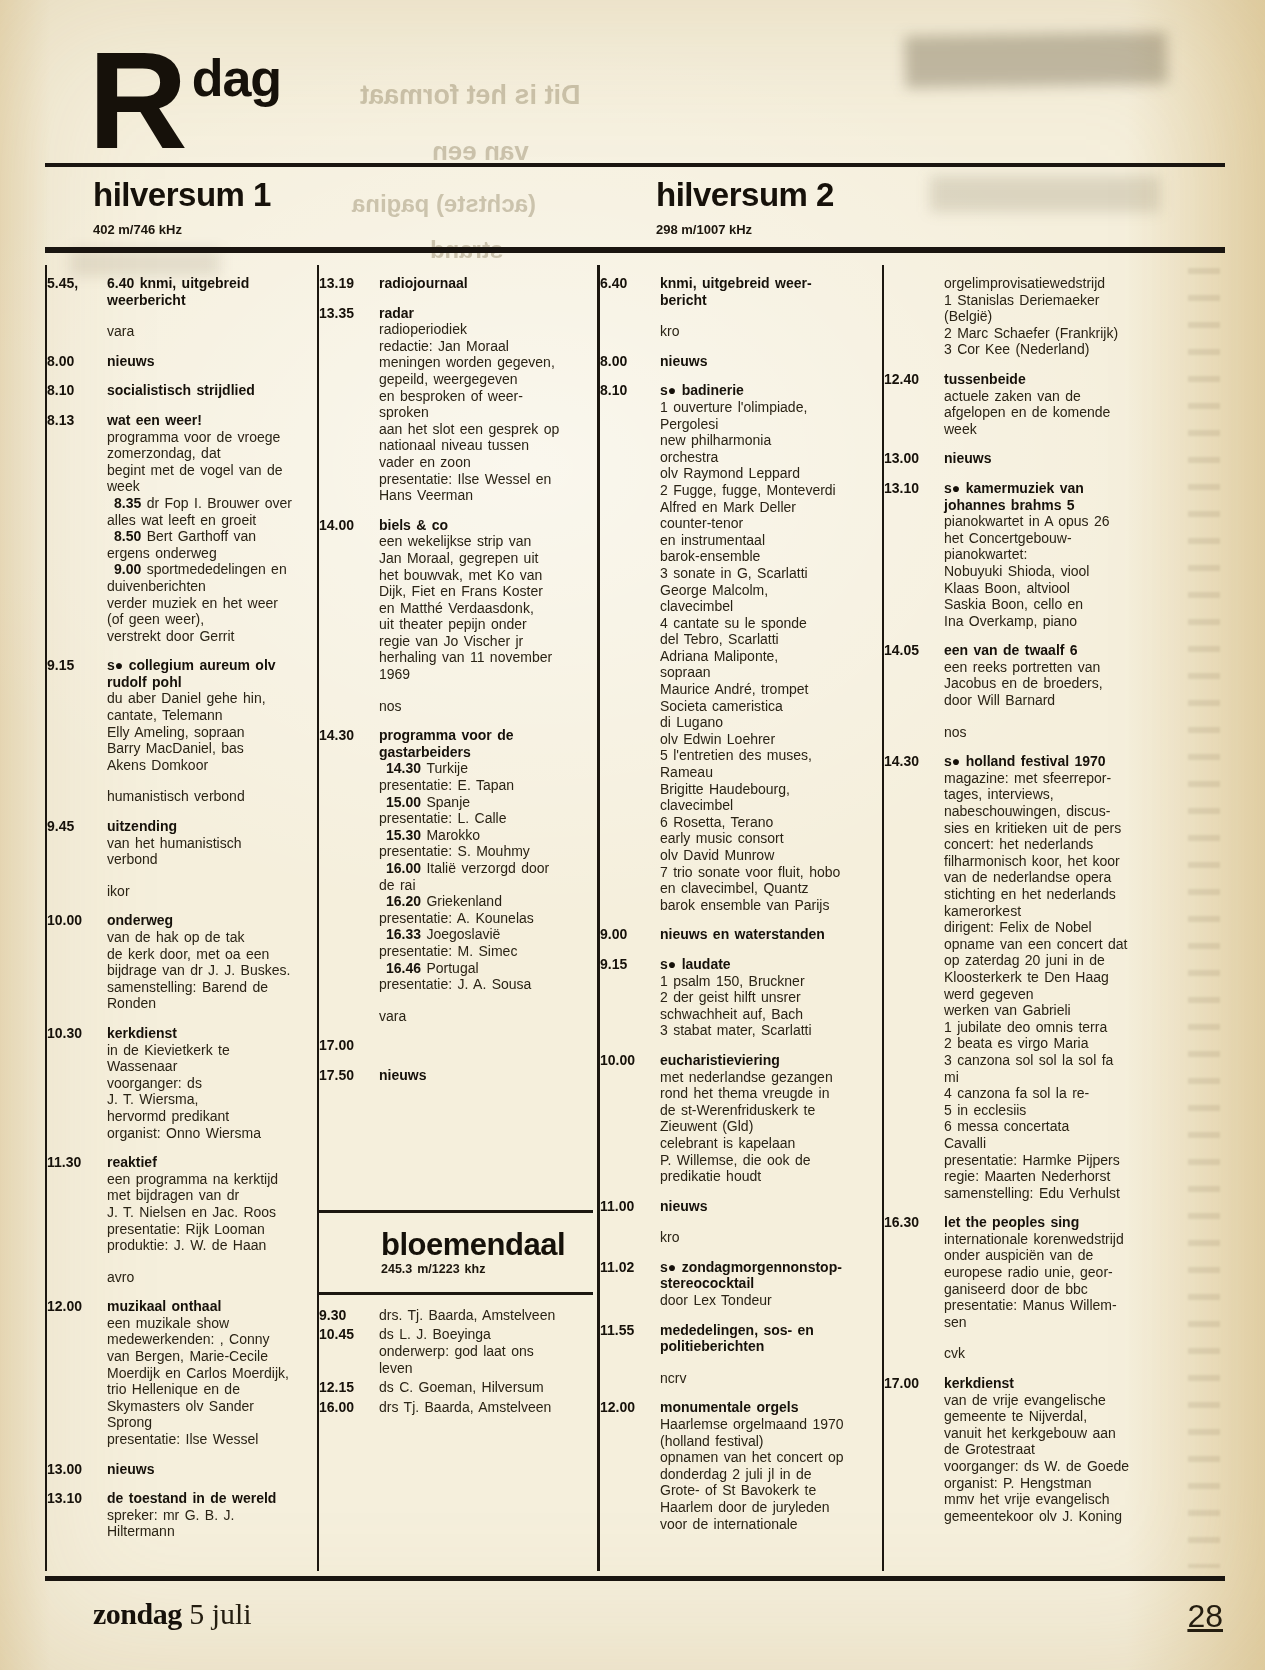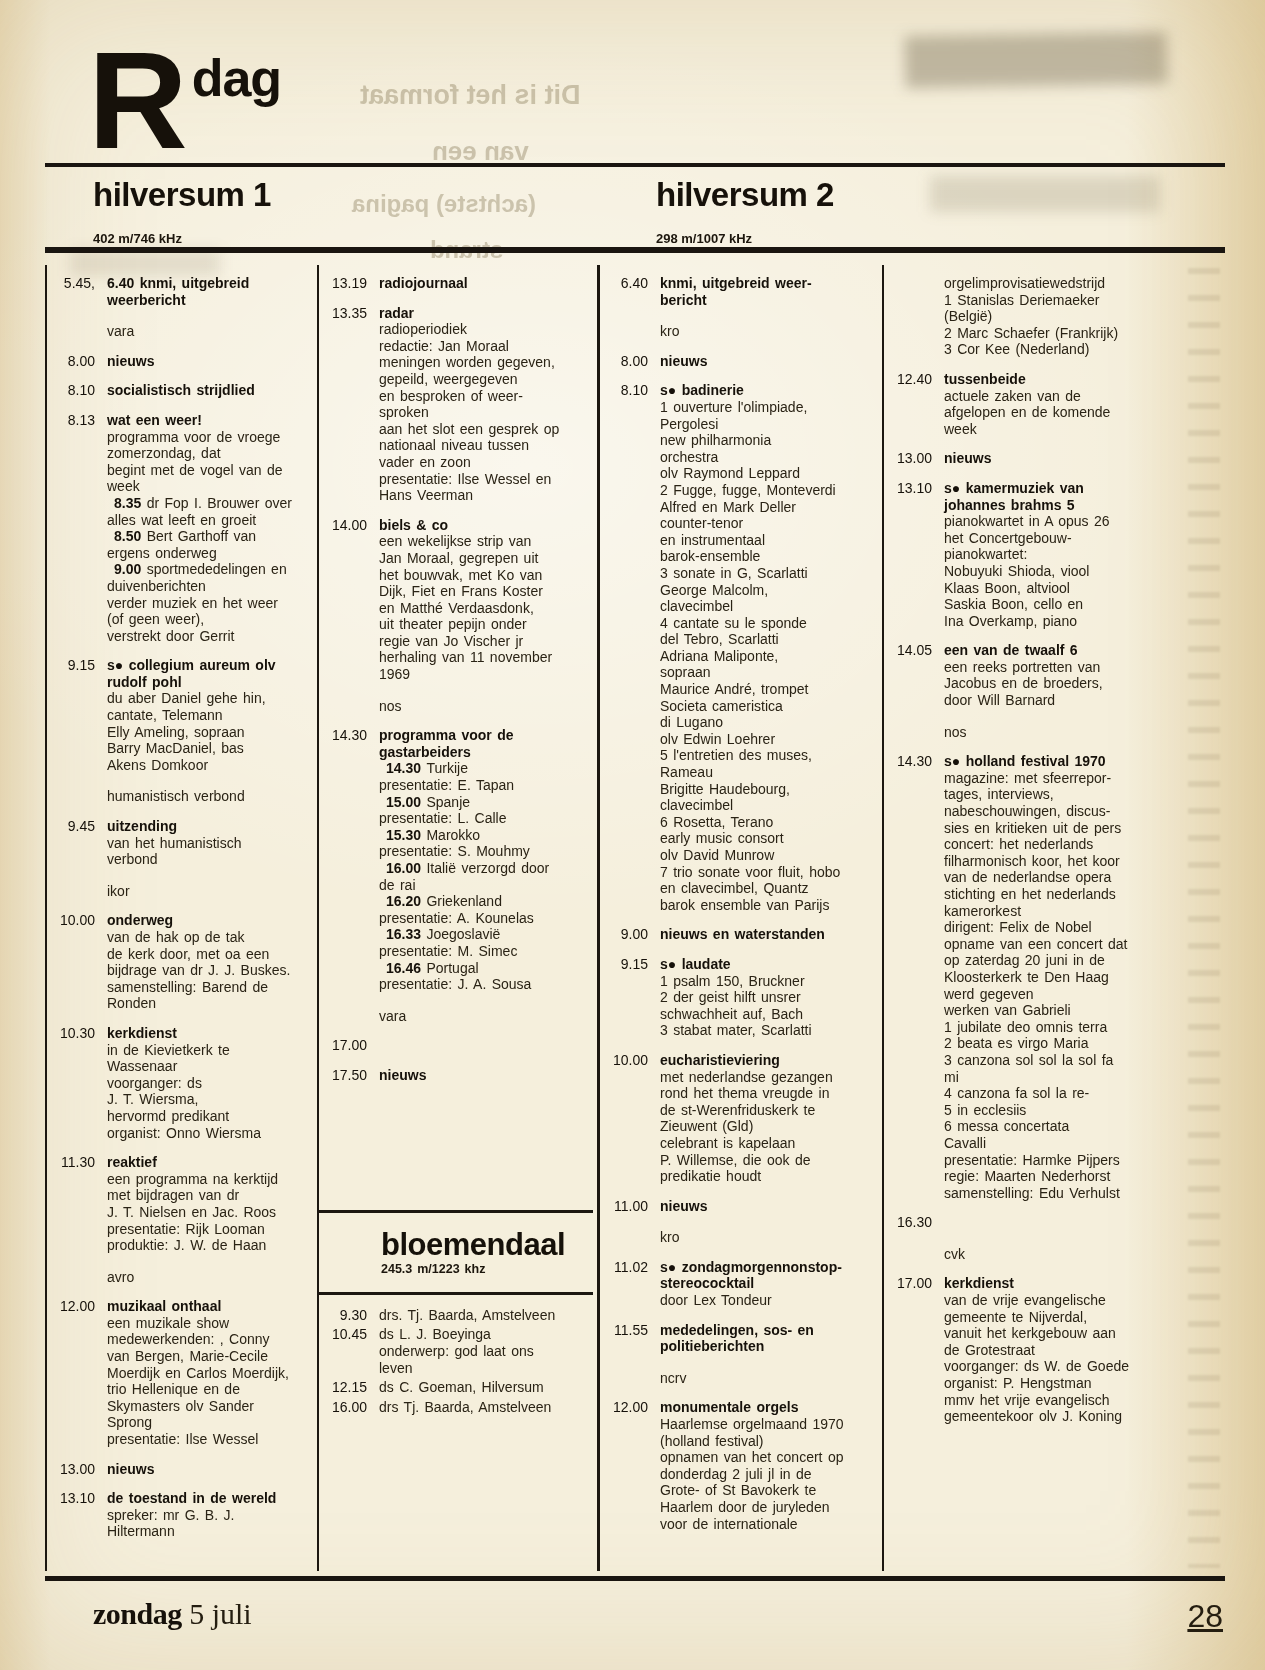--- a/index.html
+++ b/index.html
@@ -40,35 +40,35 @@
   .logo-r{font-size:138px;line-height:.82;font-weight:bold;letter-spacing:-6px;color:#16110a;}
   .logo-day{font-size:52px;font-weight:bold;letter-spacing:-1px;color:#16110a;margin:4px 0 0 10px;}
   .rule{position:absolute;left:45px;right:40px;background:#1a1510;z-index:2;}
   .rule-logo{top:163px;height:4px;}
   .rule-stations{top:247px;height:6px;}
   .rule-footer{top:1576px;height:5px;}
   .station{position:absolute;top:176px;z-index:2;}
   .station-1{left:93px;}
   .station-2{left:656px;}
   .station-name{font-size:33px;font-weight:bold;letter-spacing:-.5px;color:#16110a;}
-  .station-freq{font-size:13px;font-weight:bold;margin-top:17px;color:#1c160d;}
+  .station-freq{font-size:13px;font-weight:bold;margin-top:8px;color:#1c160d;}
   
   .columns{
     position:absolute;left:45px;top:265px;width:1141px;height:1306px;
     display:flex;z-index:1;overflow:hidden;
   }
   .vdiv{flex:0 0 2px;background:#1c1710;}
   .vdiv-mid{flex:0 0 3px;}
   .col{overflow:hidden;padding-top:10px;font-size:14px;line-height:16.6px;word-spacing:1.5px;}
   .col-1{flex:0 0 270px;}
   .col-2{flex:0 0 278px;}
   .col-3{flex:0 0 282px;}
   .col-4{flex:1;}
   .entry{display:flex;margin:0 0 13px 0;}
-  .entry .time{flex:0 0 48px;text-align:right;font-weight:normal;color:#16110a;}
+  .entry .time{flex:0 0 48px;font-weight:bold;color:#16110a;}
   .entry .body{flex:1;min-width:0;margin-left:12px;padding-right:6px;}
   .entry .title{font-weight:bold;white-space:pre-line;color:#16110a;}
   .entry .line{color:#2a2315;}
   .entry .line b{color:#16110a;padding-left:7px;}
   .entry.plain{margin-bottom:3px;}
   .entry.plain .title{font-weight:normal;color:#2a2315;}
   .broadcaster{margin:15px 9px 13px 60px;color:#2a2315;}
   .stereo{font-weight:bold;}
   
   .bloemendaal{margin-top:126px;}
@@ -552,20 +552,29 @@
             <div class="line">5 in ecclesiis</div>
             <div class="line">6 messa concertata</div>
             <div class="line">Cavalli</div>
             <div class="line">presentatie: Harmke Pijpers</div>
             <div class="line">regie: Maarten Nederhorst</div>
             <div class="line">samenstelling: Edu Verhulst</div>
           </div>
         </div>
         <div class="entry">
           <div class="time">16.30</div>
+          <div class="body">
+            <div class="title">let the peoples sing</div>
+            <div class="line">internationale korenwedstrijd</div>
+            <div class="line">onder auspiciën van de</div>
+            <div class="line">europese radio unie, geor-</div>
+            <div class="line">ganiseerd door de bbc</div>
+            <div class="line">presentatie: Manus Willem-</div>
+            <div class="line">sen</div>
+          </div>
         </div>
         <div class="broadcaster">cvk</div>
         <div class="entry">
           <div class="time">17.00</div>
           <div class="body">
             <div class="title">kerkdienst</div>
             <div class="line">van de vrije evangelische</div>
             <div class="line">gemeente te Nijverdal,</div>
             <div class="line">vanuit het kerkgebouw aan</div>
             <div class="line">de Grotestraat</div>

